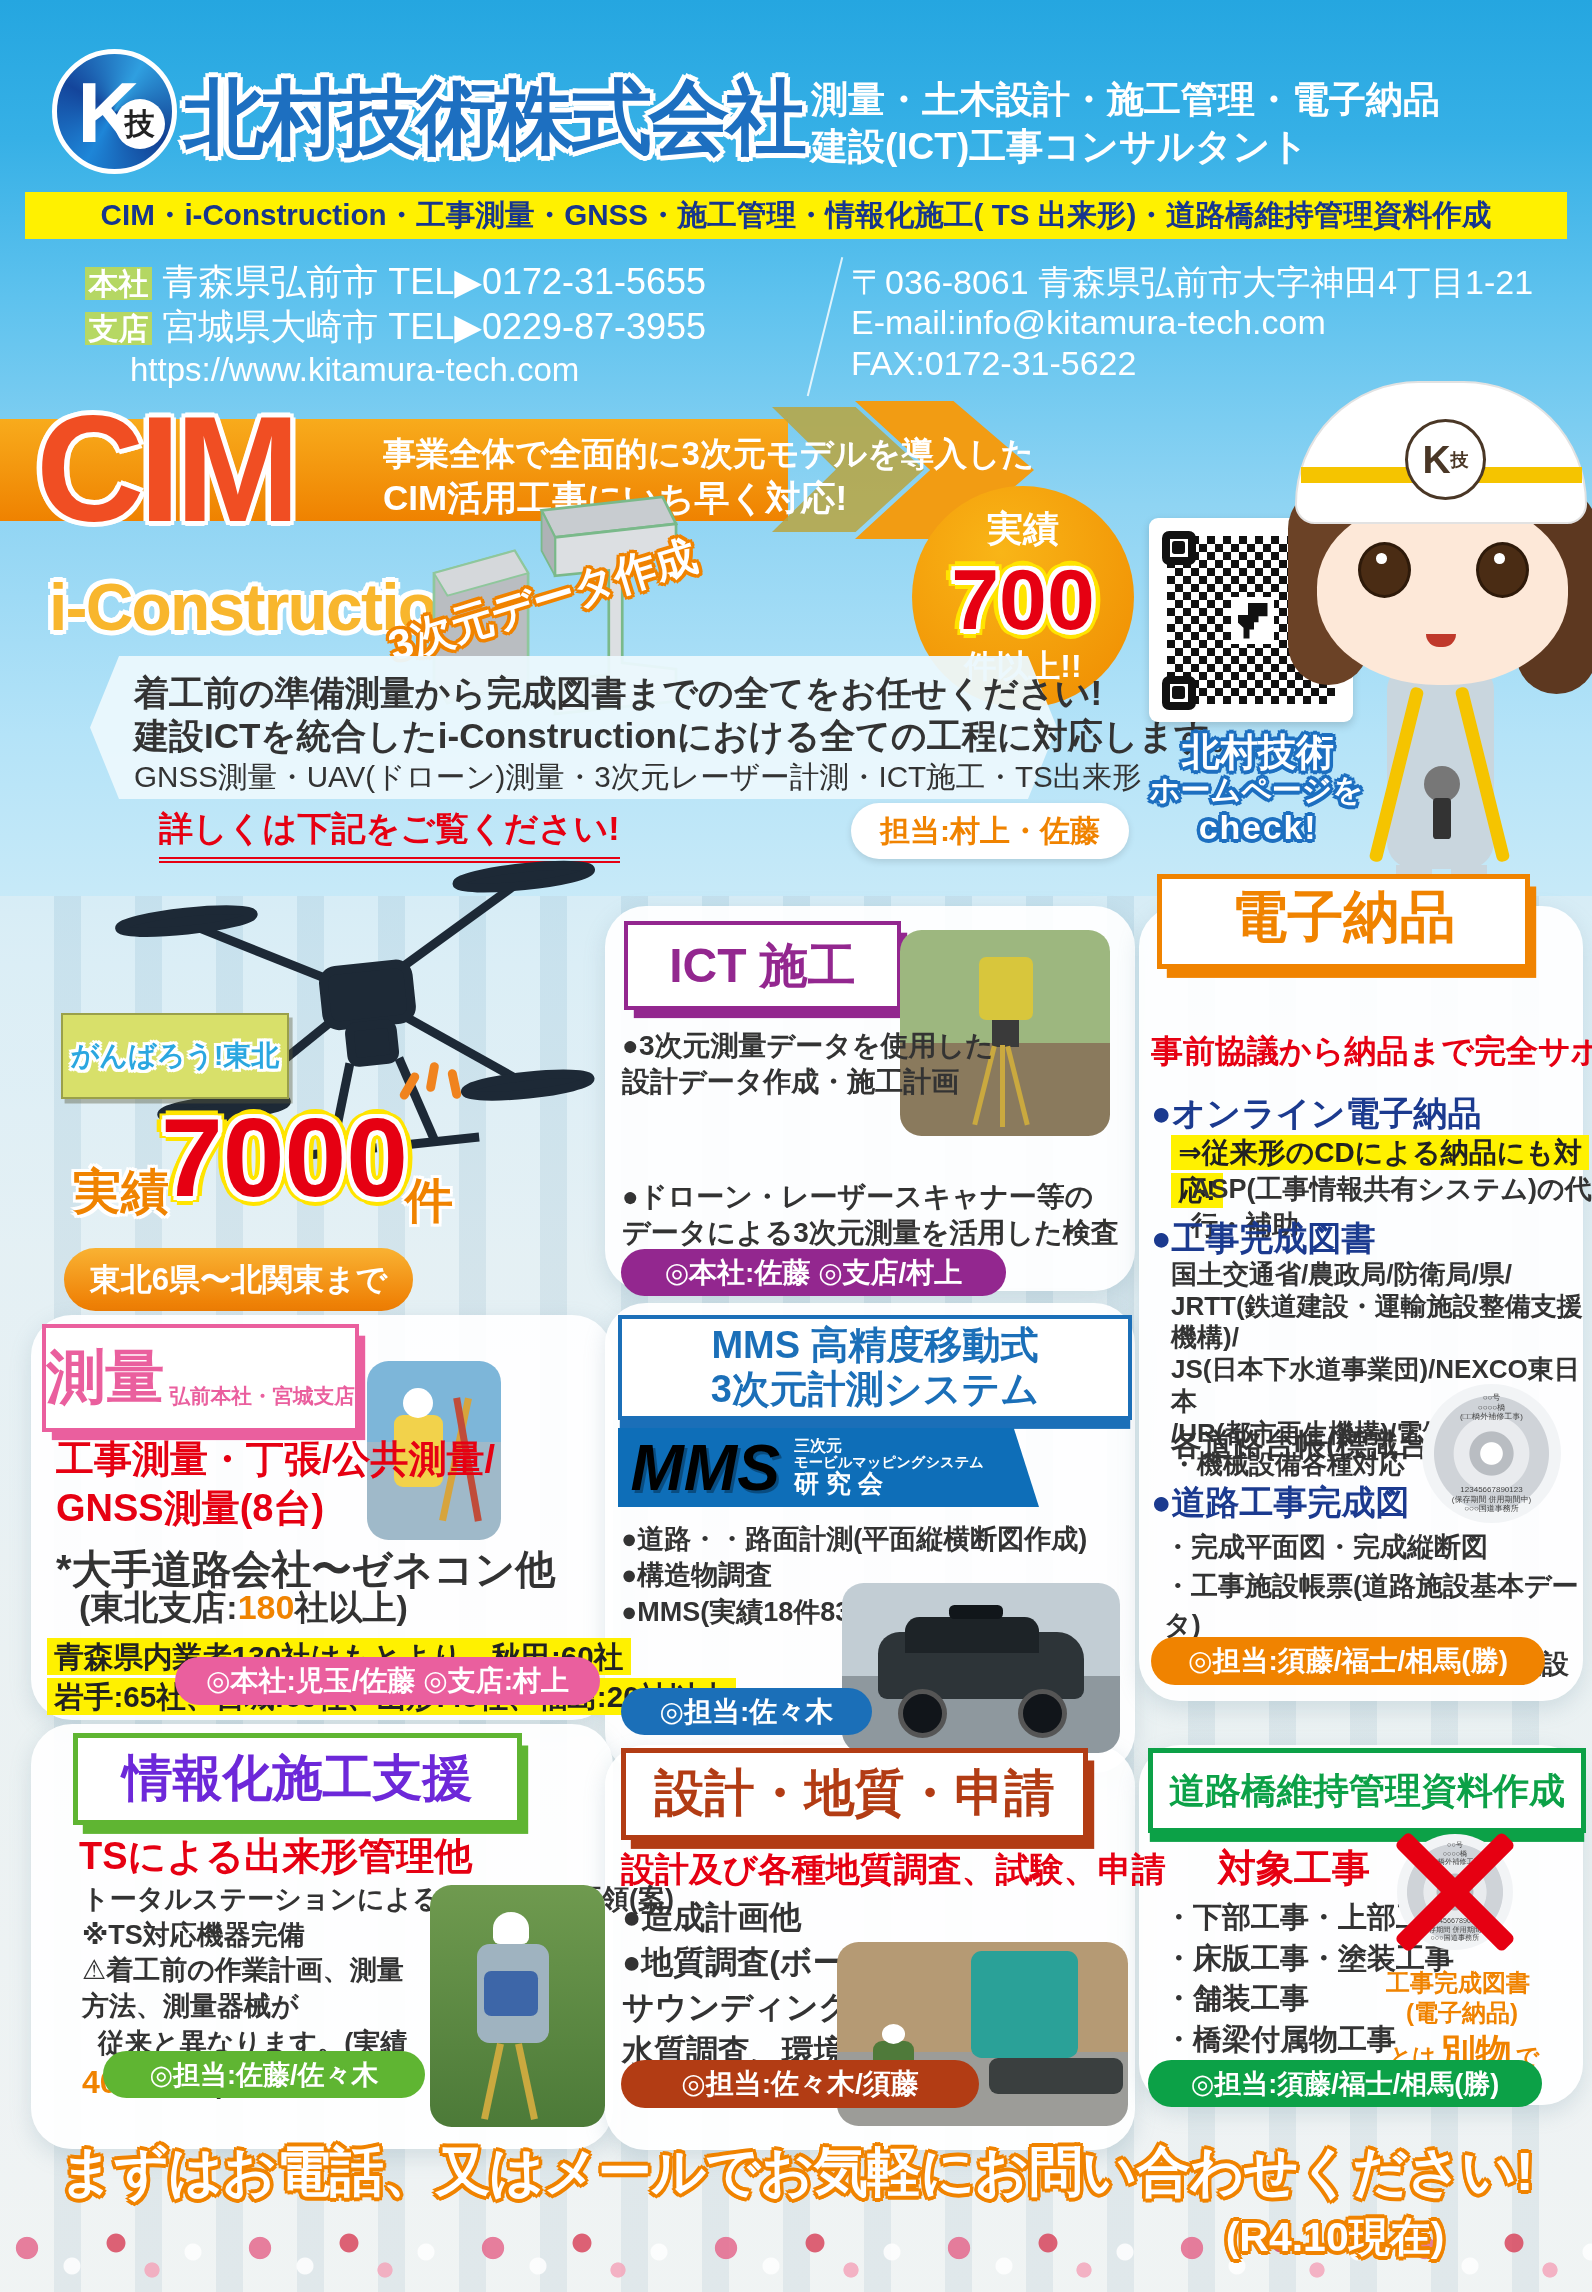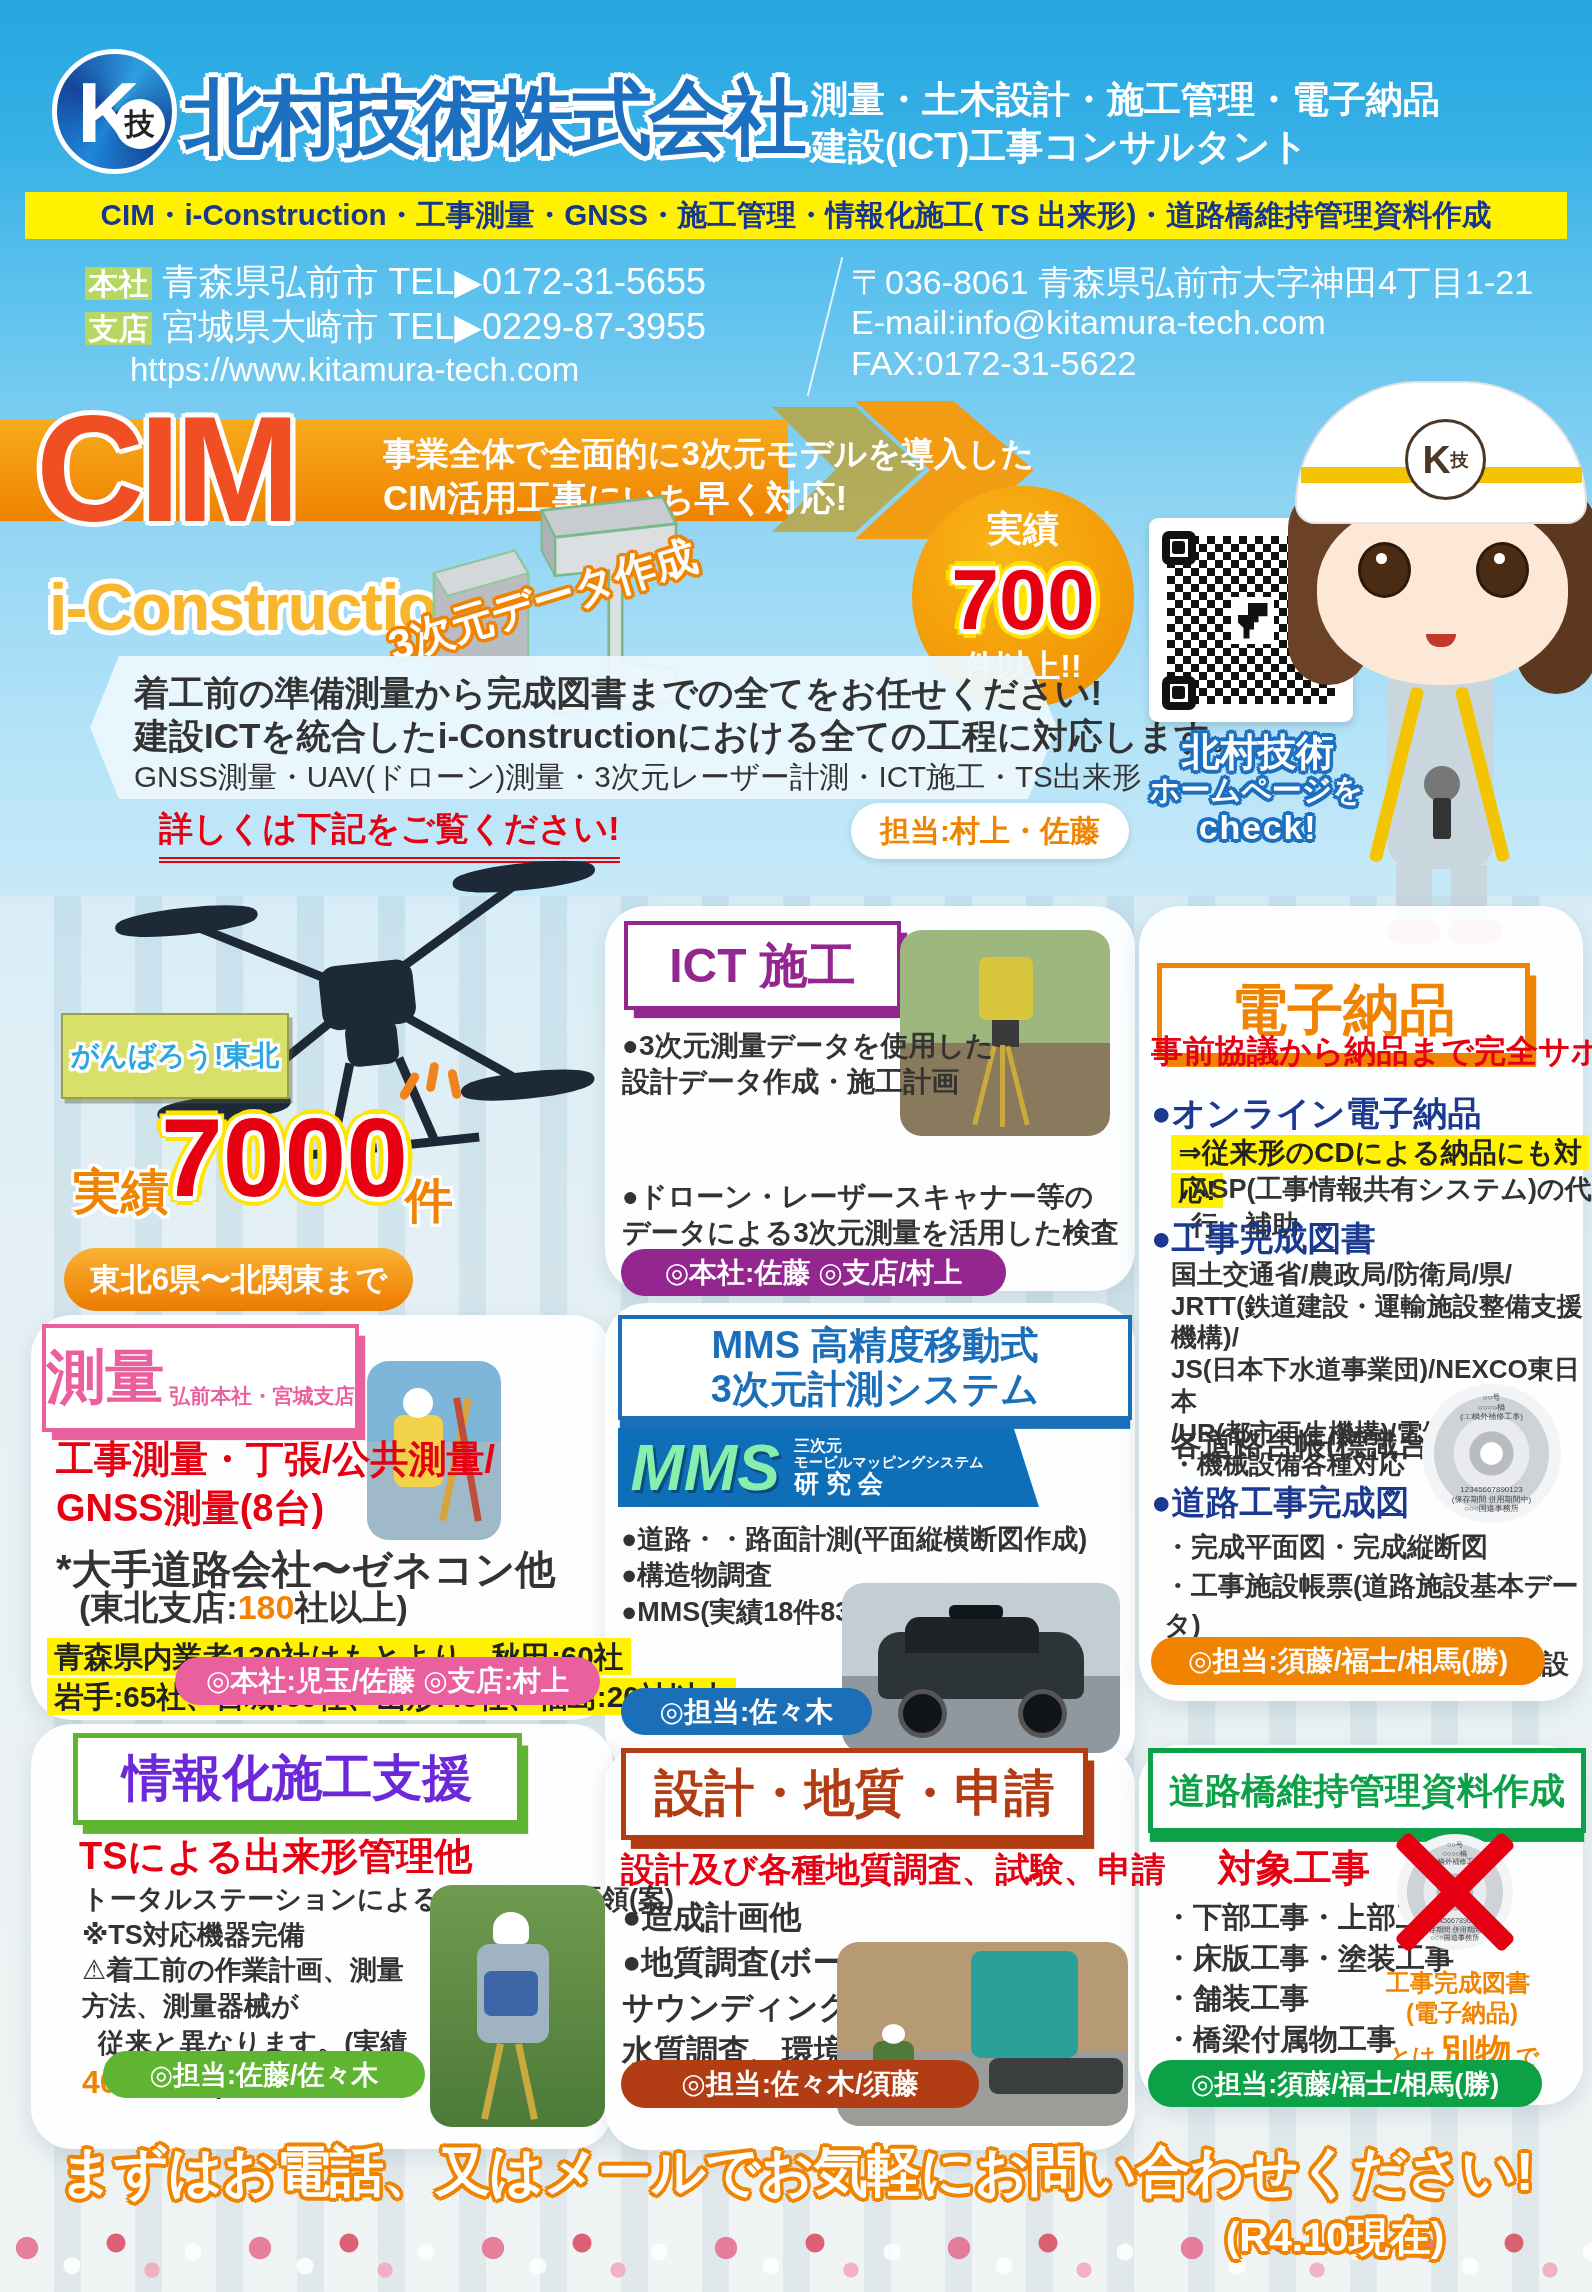--- a/index.html
+++ b/index.html
@@ -231,42 +231,42 @@
  データによる3次元測量を活用した検査</div>
   <div class="abs pill" style="left:621px;top:1249px;width:385px;height:47px;background:#93278f;">
     <span style="font-size:28px;">◎本社:佐藤 ◎支店/村上</span>
   </div>
 
   <div class="abs tbox" style="left:618px;top:1315px;width:506px;height:97px;border:4.5px solid #1b6fb8;box-shadow:0 10.7px 0 -1.8px #1b6fb8;">
     <span class="pre" style="color:#1b6fb8;font-size:38px;font-weight:900;">MMS 高精度移動式
 3次元計測システム</span>
   </div>
   <div class="abs" style="left:618px;top:1428px;width:421px;height:79px;background:#0e6eb8;clip-path:polygon(0 0,94% 0,100% 100%,0 100%);display:flex;align-items:center;">
-    <span style="color:#86efac;font-weight:900;font-style:italic;font-size:64px;margin-left:12.5px;text-shadow:2.7px 2.7px 0 rgba(0,0,0,.3);">MMS</span>
+    <span style="color:#000000;font-weight:900;font-style:italic;font-size:64px;margin-left:12.5px;text-shadow:2.7px 2.7px 0 rgba(0,0,0,.3);">MMS</span>
     <span style="margin-left:14.3px;line-height:1.05;color:#fff;">
       <span style="display:block;font-size:16px;font-weight:700;">三次元</span>
       <span style="display:block;font-size:14.3px;font-weight:700;">モービルマッピングシステム</span>
       <span style="display:block;font-size:25px;font-weight:900;">研 究 会</span>
     </span>
   </div>
   <div class="abs pre b" style="left:621px;top:1521px;font-size:27px;color:#333;line-height:1.35;">●道路・・路面計測(平面縦横断図作成)
 ●構造物調査
 ●MMS(実績18件830Km以上)</div>
   <div class="photo" style="left:842px;top:1583px;width:278px;height:170px;background:linear-gradient(180deg,#c2cdd4 0 55%,#8e989e 55% 100%);">
     <div style="position:absolute;left:36px;top:49px;width:206px;height:67px;background:#2d3438;border-radius:21.5px 27px 9px 9px;"></div>
     <div style="position:absolute;left:63px;top:34px;width:134px;height:36px;background:#1d2327;border-radius:14.3px 14.3px 0 0;"></div>
     <div style="position:absolute;left:107px;top:21.5px;width:54px;height:14.3px;background:#11161a;border-radius:5.4px;"></div>
     <div style="position:absolute;left:56px;top:106px;width:39px;height:39px;background:#11151a;border-radius:50%;border:5.4px solid #555;"></div>
     <div style="position:absolute;left:176px;top:106px;width:39px;height:39px;background:#11151a;border-radius:50%;border:5.4px solid #555;"></div>
   </div>
   <div class="abs pill" style="left:621px;top:1688px;width:251px;height:47px;background:#1b6fb8;">
     <span style="font-size:28px;">◎担当:佐々木</span>
   </div>
 
-  <div class="abs tbox" style="left:1157px;top:963px;width:363px;height:85px;border:5.4px solid #f08300;box-shadow:8px 10.7px 0 -1.8px #f08300;">
+  <div class="abs tbox" style="left:1157px;top:874px;width:363px;height:85px;border:5.4px solid #f08300;box-shadow:8px 10.7px 0 -1.8px #f08300;font-family:Liberation Mono, monospace;">
     <span style="color:#f08300;font-size:56px;font-weight:900;">電子納品</span>
   </div>
   <div class="abs bb" style="left:1151px;top:1030px;font-size:32px;color:#e60012;white-space:nowrap;">事前協議から納品まで完全サポート</div>
   <div class="abs bb" style="left:1151px;top:1091px;font-size:34px;color:#1b3a8f;">●オンライン電子納品</div>
   <div class="abs" style="left:1171px;top:1134px;">
     <span class="hl bb" style="font-size:28px;color:#222;">⇒従来形のCDによる納品にも対応!</span>
   </div>
   <div class="abs b" style="left:1191px;top:1171px;font-size:27px;color:#333;">ASP(工事情報共有システム)の代行・補助</div>
   <div class="abs bb" style="left:1151px;top:1216px;font-size:34px;color:#1b3a8f;">●工事完成図書</div>
   <div class="abs pre b" style="left:1171px;top:1259px;font-size:26px;color:#333;line-height:1.22;">国土交通省/農政局/防衛局/県/

